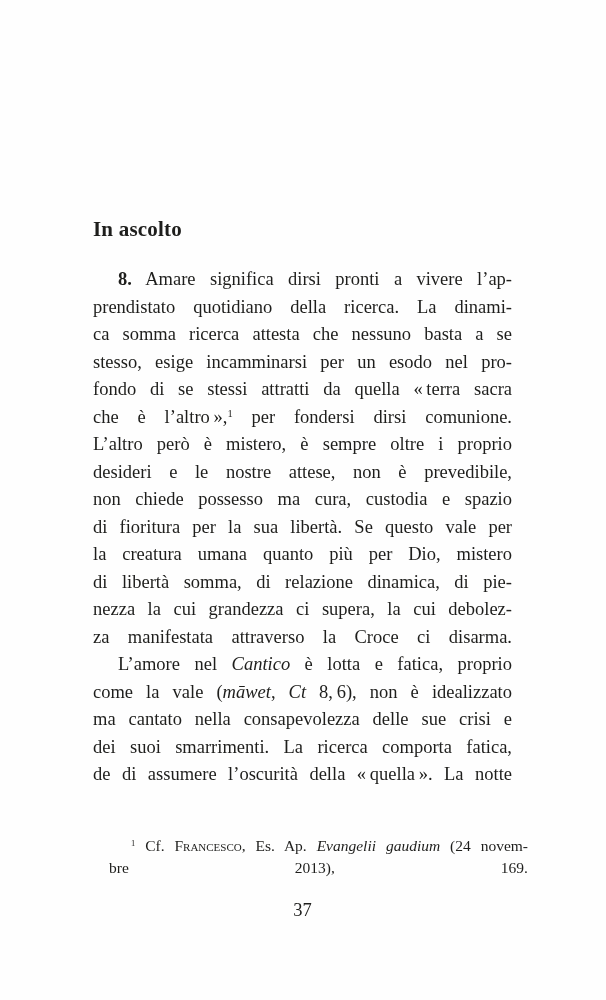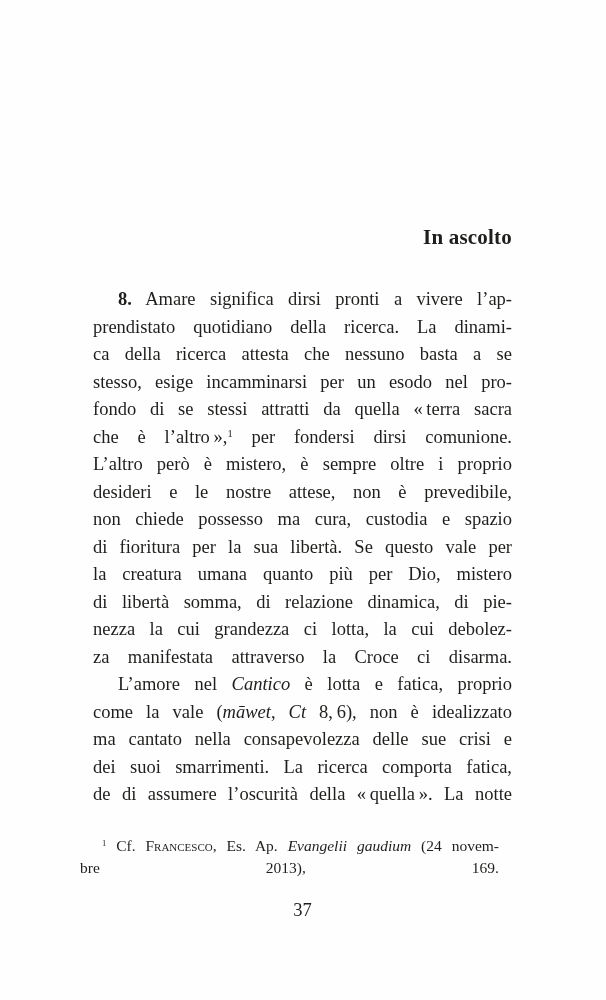--- a/index.html
+++ b/index.html
@@ -12,34 +12,32 @@
     position: relative;
     width: 606px;
     height: 1000px;
     background: #fefefe;
     color: #1e1e1c;
     overflow: hidden;
   }
   .heading {
     position: absolute;
     left: 93px;
-    top: 227px;
+    top: 219px;
     width: 419px;
     font-size: 21px;
     font-weight: bold;
     line-height: 1;
     letter-spacing: 0.2px;
-    text-align: right;
   }
   .body-text {
     position: absolute;
     left: 93px;
     top: 266px;
     width: 419px;
-    margin-top: 20px;
   }
   .line {
     height: 27.5px;
     line-height: 27.5px;
     font-size: 18.5px;
     text-align: justify;
     text-align-last: justify;
     overflow: hidden;
     white-space: normal;
   }
@@ -49,21 +47,21 @@
   .seg-bold { font-weight: bold; }
   .seg-italic { font-style: italic; }
   .seg-smallcaps { font-variant: small-caps; }
   .seg-sup {
     font-size: 10.5px;
     vertical-align: 6px;
     line-height: 0;
   }
   .footnote {
     position: absolute;
-    left: 80px;
+    left: 109px;
     top: 835px;
     width: 419px;
   }
   .fn-line {
     height: 22px;
     line-height: 22px;
     font-size: 15.5px;
     text-align: justify;
     text-align-last: justify;
     overflow: hidden;
@@ -82,31 +80,31 @@
 </style>
 </head>
 <body>
 
 <div class="page">
   <h2 class="heading">In ascolto</h2>
   <div class="body-text" id="paragraphs">
       <div class="paragraph">
         <div class="line indent"><span class="seg-bold">8.</span><span class="seg-normal"> Amare significa dirsi pronti a vivere l’ap-</span></div>
         <div class="line"><span class="seg-normal">prendistato quotidiano della ricerca. La dinami-</span></div>
-        <div class="line"><span class="seg-normal">ca della ricerca attesta che nessuno basta a se</span></div>
+        <div class="line"><span class="seg-normal">ca somma ricerca attesta che nessuno basta a se</span></div>
         <div class="line"><span class="seg-normal">stesso, esige incamminarsi per un esodo nel pro-</span></div>
         <div class="line"><span class="seg-normal">fondo di se stessi attratti da quella « terra sacra</span></div>
         <div class="line"><span class="seg-normal">che è l’altro »,</span><span class="seg-sup">1</span><span class="seg-normal"> per fondersi dirsi comunione.</span></div>
         <div class="line"><span class="seg-normal">L’altro però è mistero, è sempre oltre i proprio</span></div>
         <div class="line"><span class="seg-normal">desideri e le nostre attese, non è prevedibile,</span></div>
         <div class="line"><span class="seg-normal">non chiede possesso ma cura, custodia e spazio</span></div>
         <div class="line"><span class="seg-normal">di fioritura per la sua libertà. Se questo vale per</span></div>
         <div class="line"><span class="seg-normal">la creatura umana quanto più per Dio, mistero</span></div>
         <div class="line"><span class="seg-normal">di libertà somma, di relazione dinamica, di pie-</span></div>
-        <div class="line"><span class="seg-normal">nezza la cui grandezza ci lotta, la cui debolez-</span></div>
+        <div class="line"><span class="seg-normal">nezza la cui grandezza ci supera, la cui debolez-</span></div>
         <div class="line"><span class="seg-normal">za manifestata attraverso la Croce ci disarma.</span></div>
       </div>
       <div class="paragraph">
         <div class="line indent"><span class="seg-normal">L’amore nel </span><span class="seg-italic">Cantico</span><span class="seg-normal"> è lotta e fatica, proprio</span></div>
         <div class="line"><span class="seg-normal">come la vale (</span><span class="seg-italic">māwet</span><span class="seg-normal">, </span><span class="seg-italic">Ct</span><span class="seg-normal"> 8, 6), non è idealizzato</span></div>
         <div class="line"><span class="seg-normal">ma cantato nella consapevolezza delle sue crisi e</span></div>
         <div class="line"><span class="seg-normal">dei suoi smarrimenti. La ricerca comporta fatica,</span></div>
         <div class="line"><span class="seg-normal">de di assumere l’oscurità della « quella ». La notte</span></div>
       </div>
     </div>

